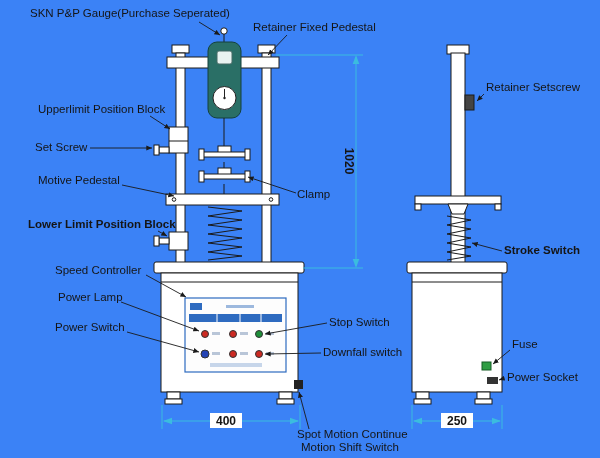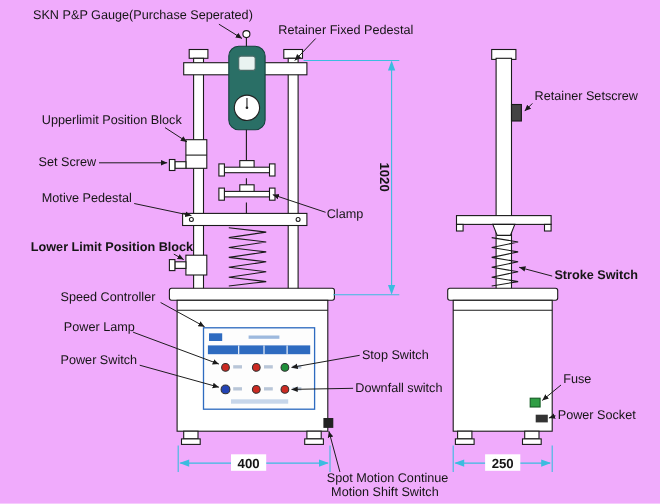--- a/index.html
+++ b/index.html
@@ -1,16 +1,16 @@
 <!DOCTYPE html>
 <html><head>
 <meta charset="utf-8">
 <style>
   html,body{margin:0;padding:0;background:#ffffff;}
-  .stage{position:relative;width:600px;height:458px;background:#f0abfc;overflow:hidden;
+  .stage{position:relative;width:600px;height:458px;background:#3b82f6;overflow:hidden;
          font-family:"Liberation Sans", sans-serif;}
   svg{position:absolute;left:0;top:0;}
   text{font-family:"Liberation Sans", sans-serif;font-size:11.5px;fill:#151515;}
   .b{font-weight:bold;}
   .dim{font-size:12px;font-weight:bold;}
   .mech{fill:#ffffff;stroke:#1a1a1a;stroke-width:1;}
   .ln{stroke:#1a1a1a;stroke-width:1;fill:none;}
   .leader{stroke:#1a1a1a;stroke-width:0.9;fill:none;}
 </style>
 </head>

